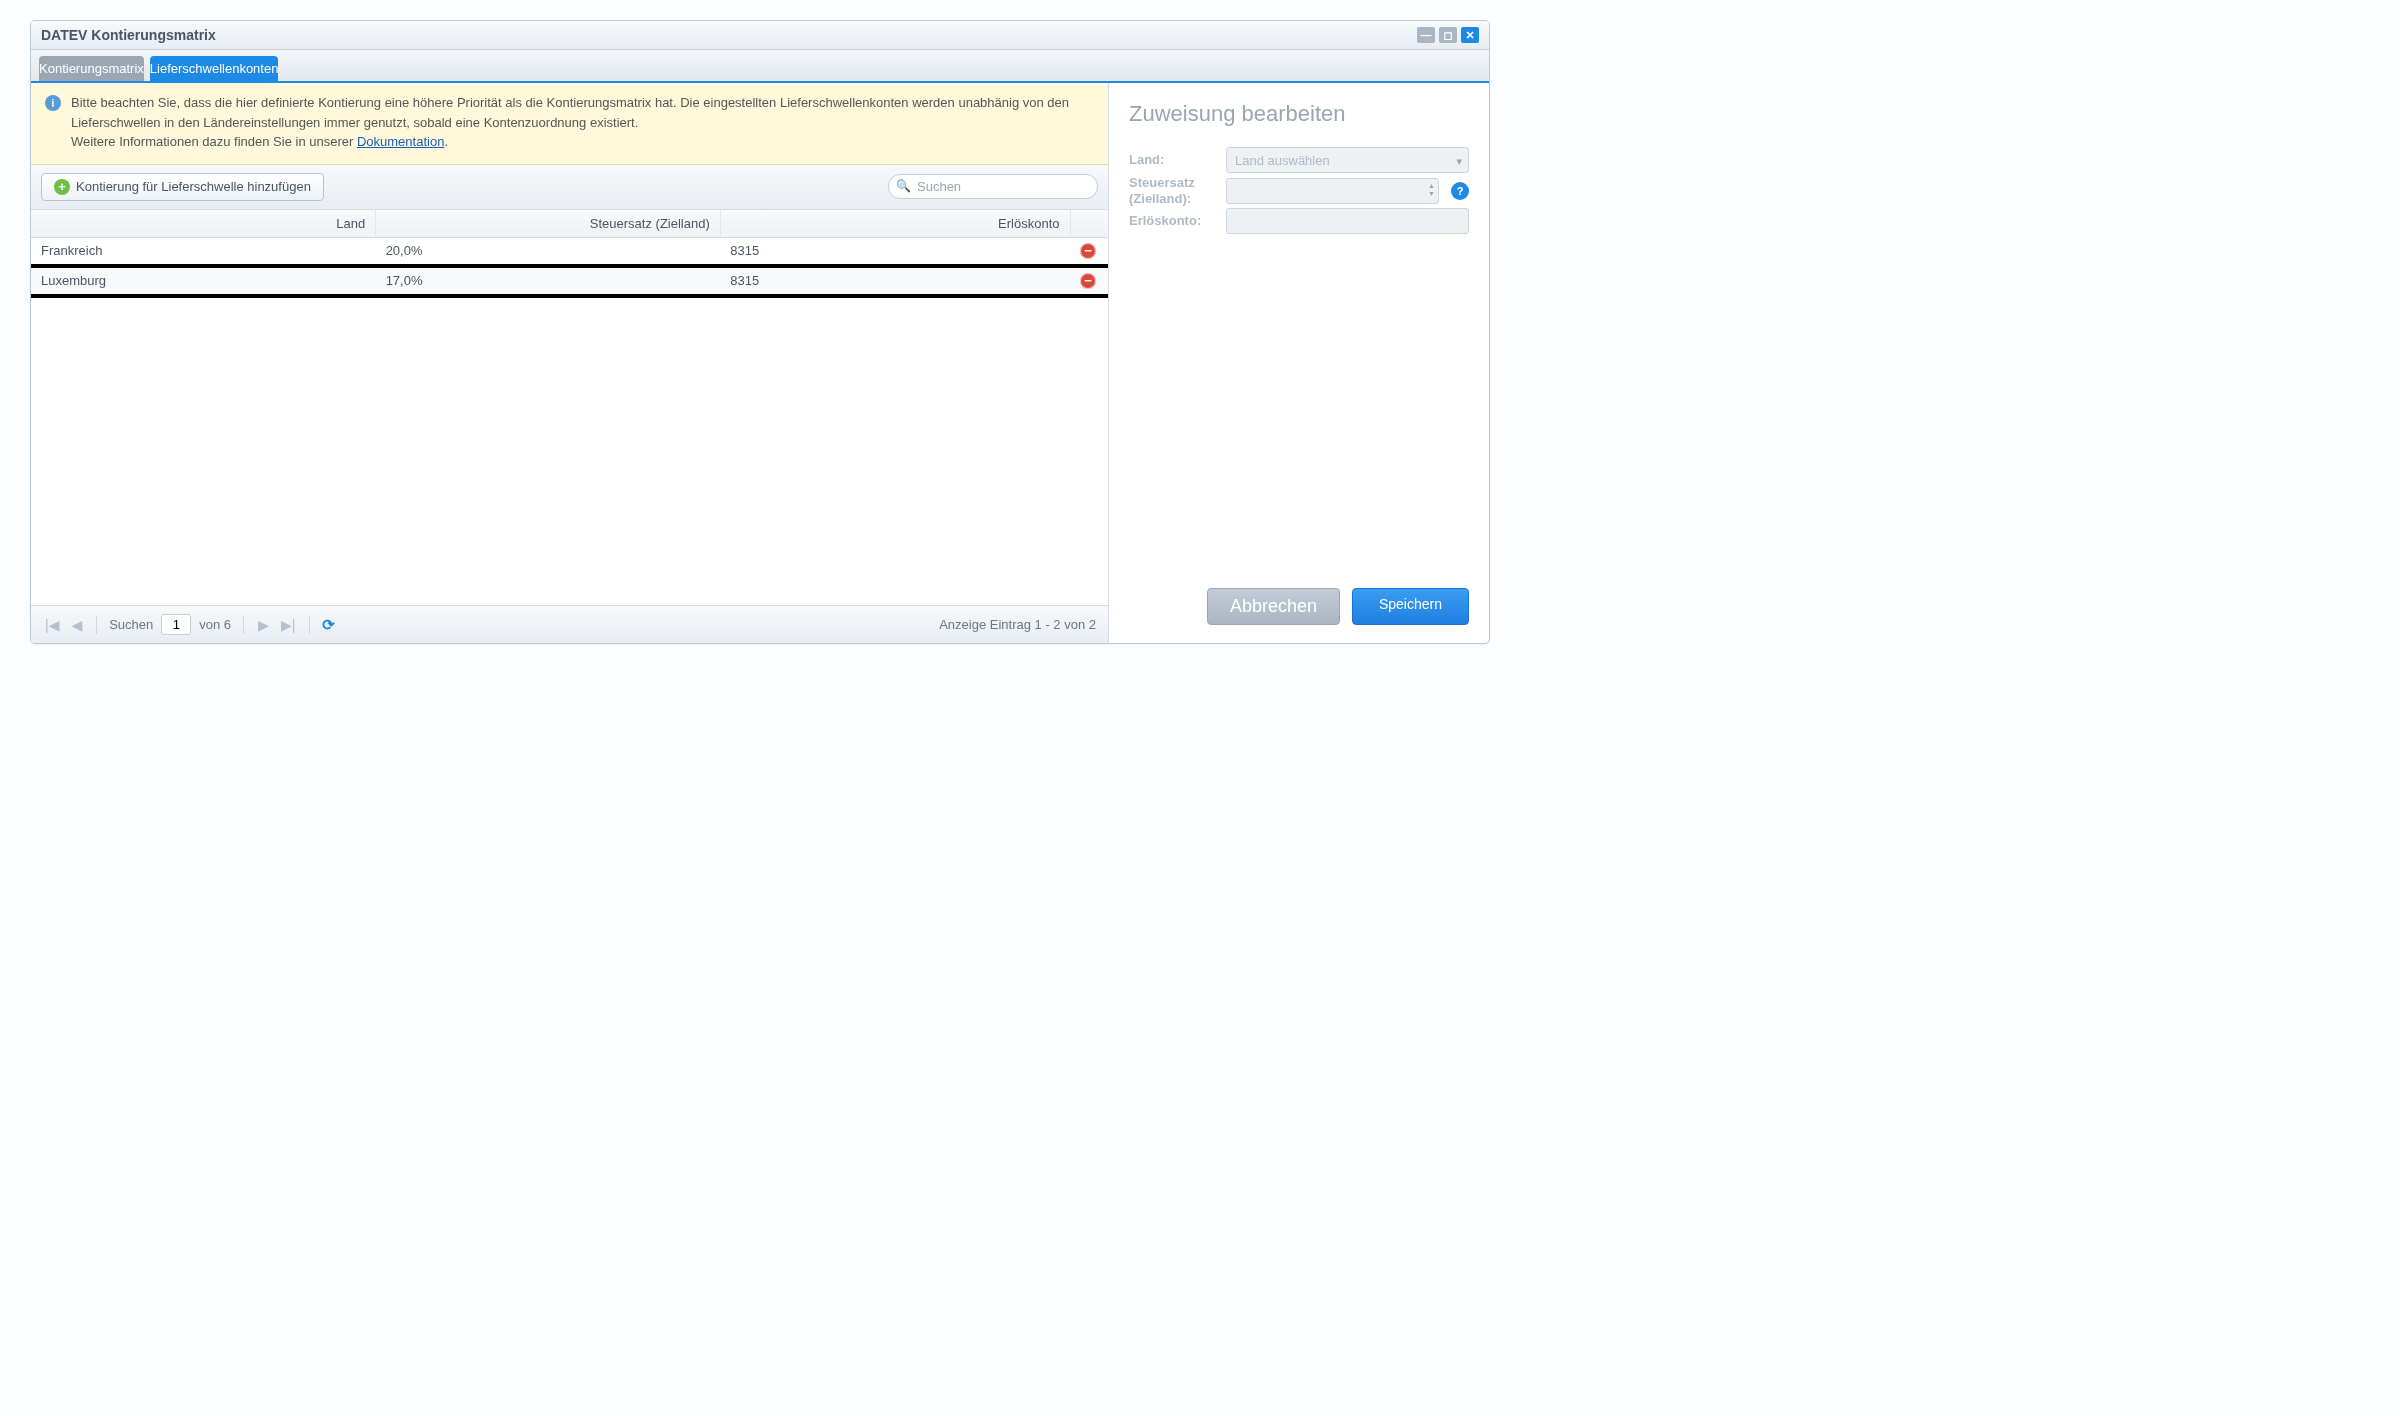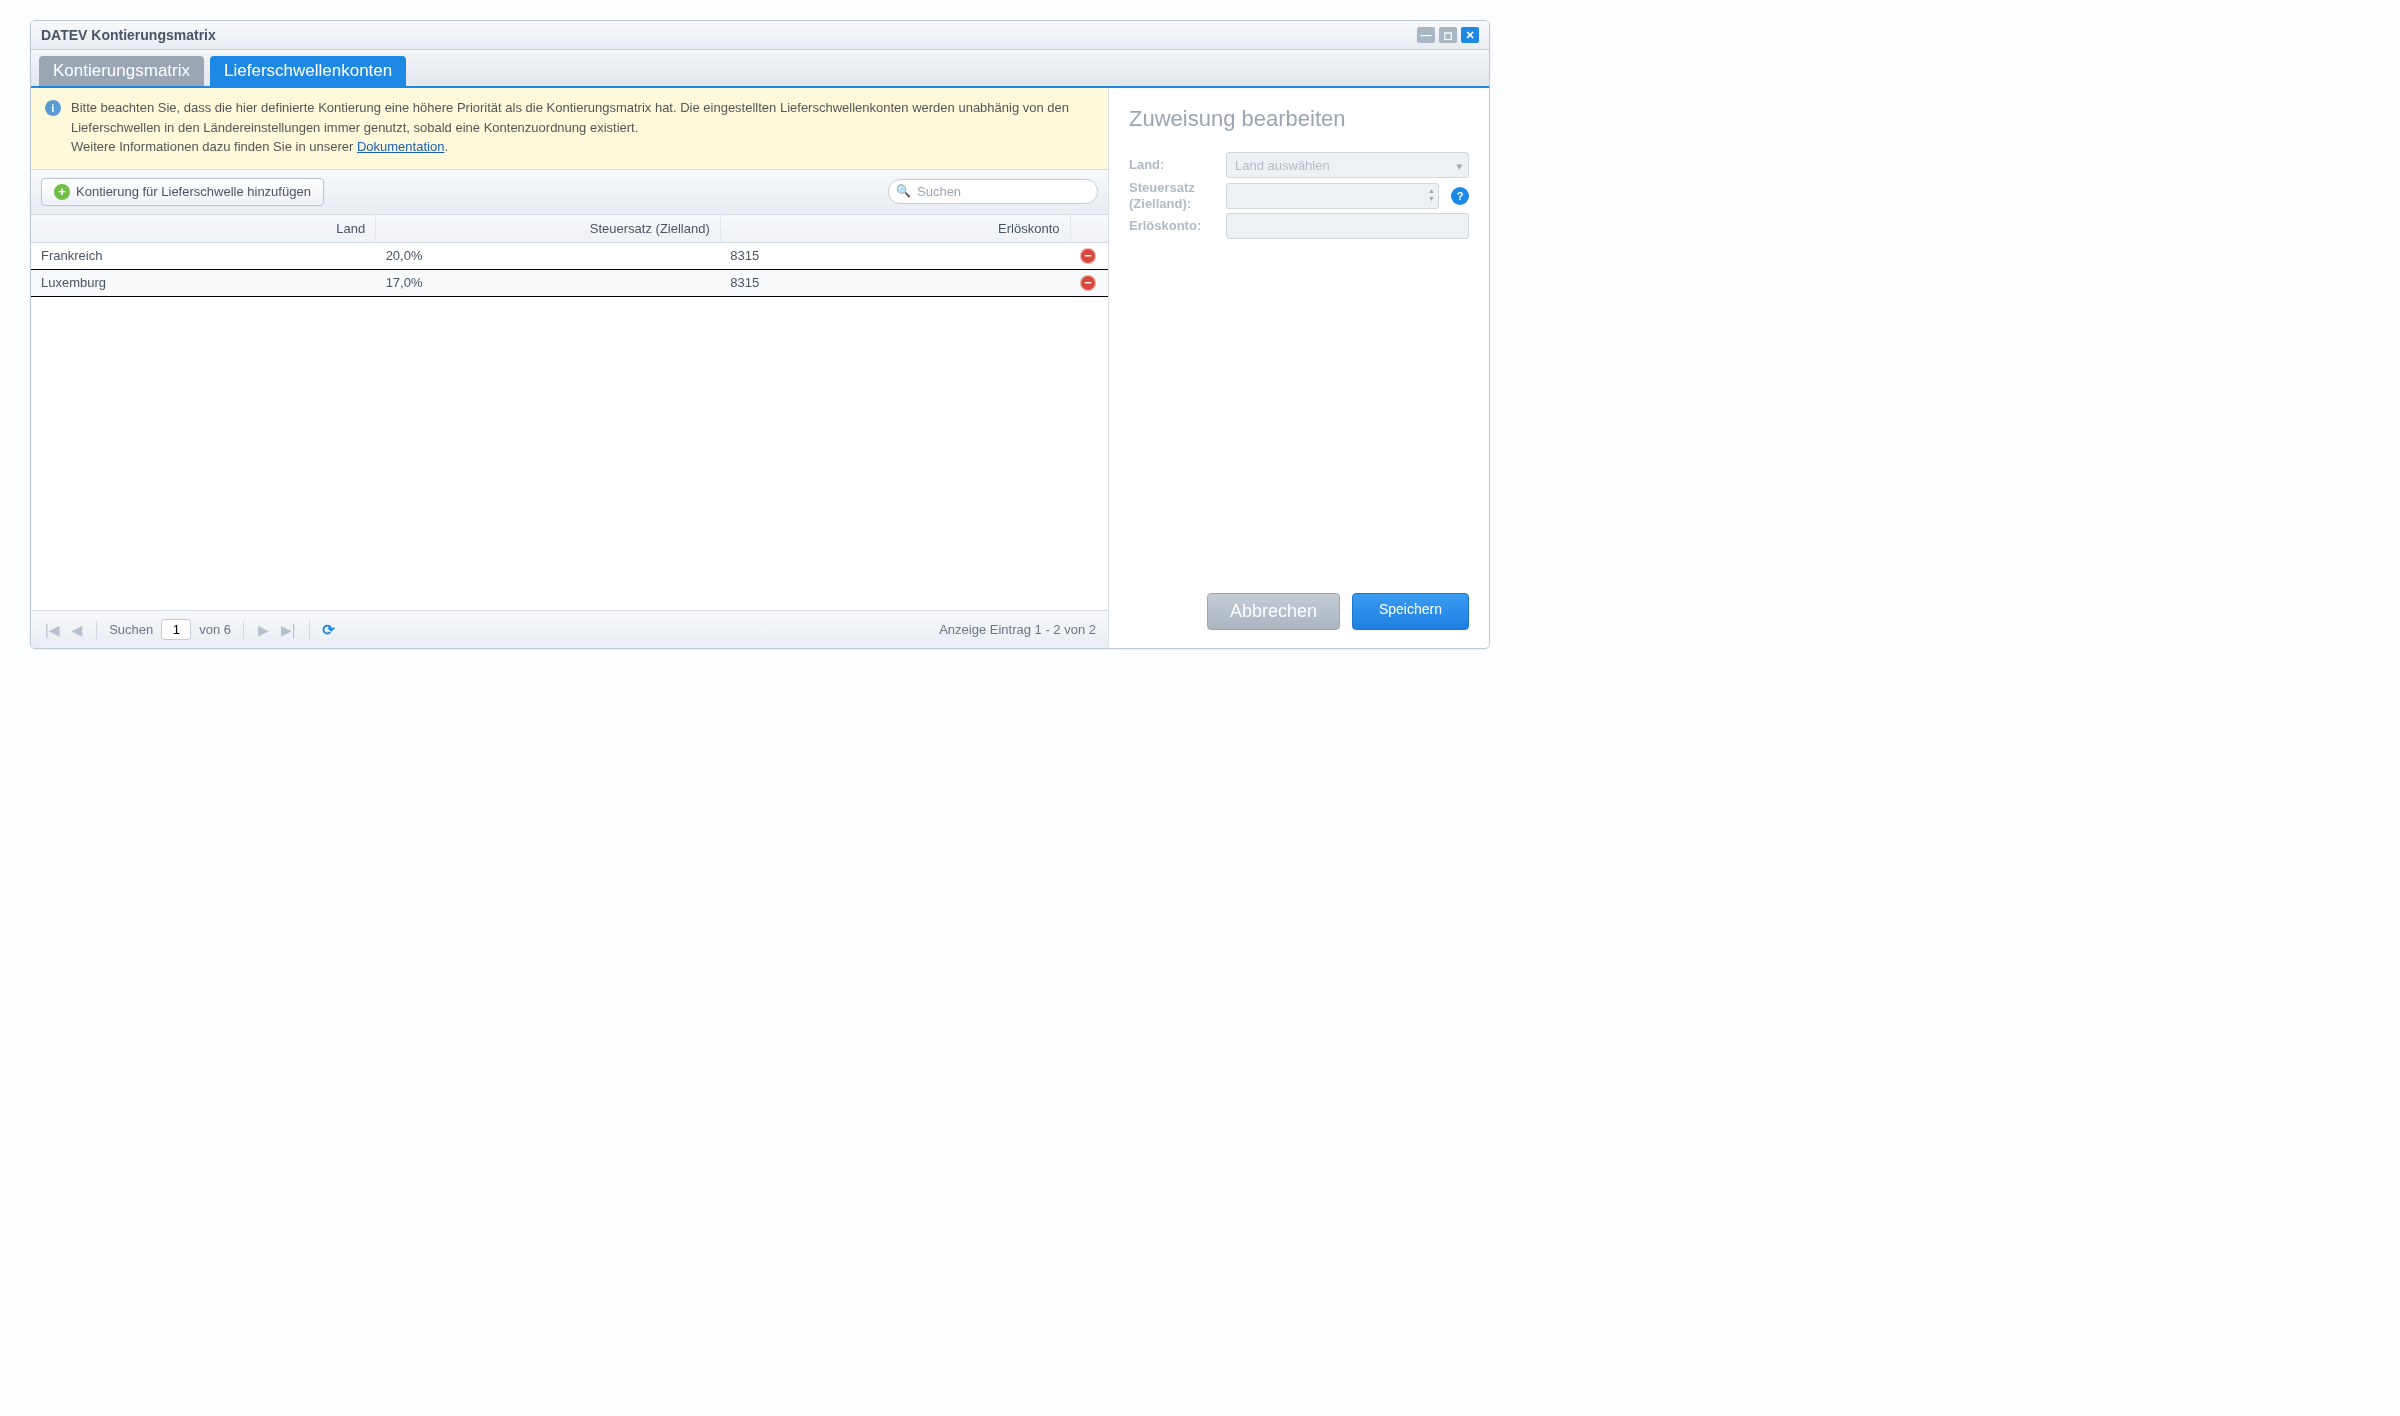--- a/index.html
+++ b/index.html
@@ -36,21 +36,21 @@
   .tool-max { background:#a9b6c4; }
   .tool-close { background:#1e88e5; }
 
   .tabstrip {
     background: linear-gradient(#f3f6f9, #e3e8ee);
     border-bottom:2px solid #1e88e5;
     padding:6px 8px 0 8px;
     display:flex; gap:6px;
   }
   .tab {
-    padding:5px 14px; border-radius:4px 4px 0 0; font-size:17px; color:#fff; cursor:pointer;
+    padding:5px 0; border-radius:4px 4px 0 0; font-size:13px; color:#fff; cursor:pointer;
   }
   .tab-inactive { background:#9aa7b3; }
   .tab-active { background:#1e88e5; }
 
   .content-area { display:flex; }
   .left-pane { flex:1; border-right:1px solid #d9dee5; display:flex; flex-direction:column; min-height:560px; }
   .right-pane { width:380px; padding:18px 20px; display:flex; flex-direction:column; }
 
   .info-box {
     background:#fff9dc; border:1px solid #e6ddae; margin:0; padding:10px 14px 12px 14px;
@@ -91,21 +91,21 @@
     font-size:13px; color:#555; background:#fff;
   }
   .search-input::placeholder { color:#9aa5b1; }
   .search-icon { position:absolute; left:8px; top:5px; color:#9aa5b1; font-size:12px; }
 
   table.grid { width:100%; border-collapse:collapse; font-size:13px; table-layout:fixed; }
   table.grid th {
     text-align:right; font-weight:normal; color:#4a5563; background:linear-gradient(#f7f9fb,#eef1f5);
     border-bottom:1px solid #d4dbe2; border-right:1px solid #e1e6ec; padding:6px 10px;margin-top:8px;
   }
-  table.grid td { padding:5px 10px; border-bottom:1px solid #000000; color:#4a5563; }
+  table.grid td { padding:5px 10px; border-bottom:4px solid #000000; color:#4a5563; }
   table.grid tbody tr:nth-child(even) { background:#f7f9fb; }
   table.grid th:last-child, table.grid td:last-child { border-right:none; }
   .col-action { width:38px; text-align:center; }
 
   .grid-fill { flex:1; }
 
   .pager {
     border-top:1px solid #d4dbe2;
     background: linear-gradient(#f7f9fb, #e8edf2);
     padding:8px 12px; display:flex; align-items:center; justify-content:space-between;

